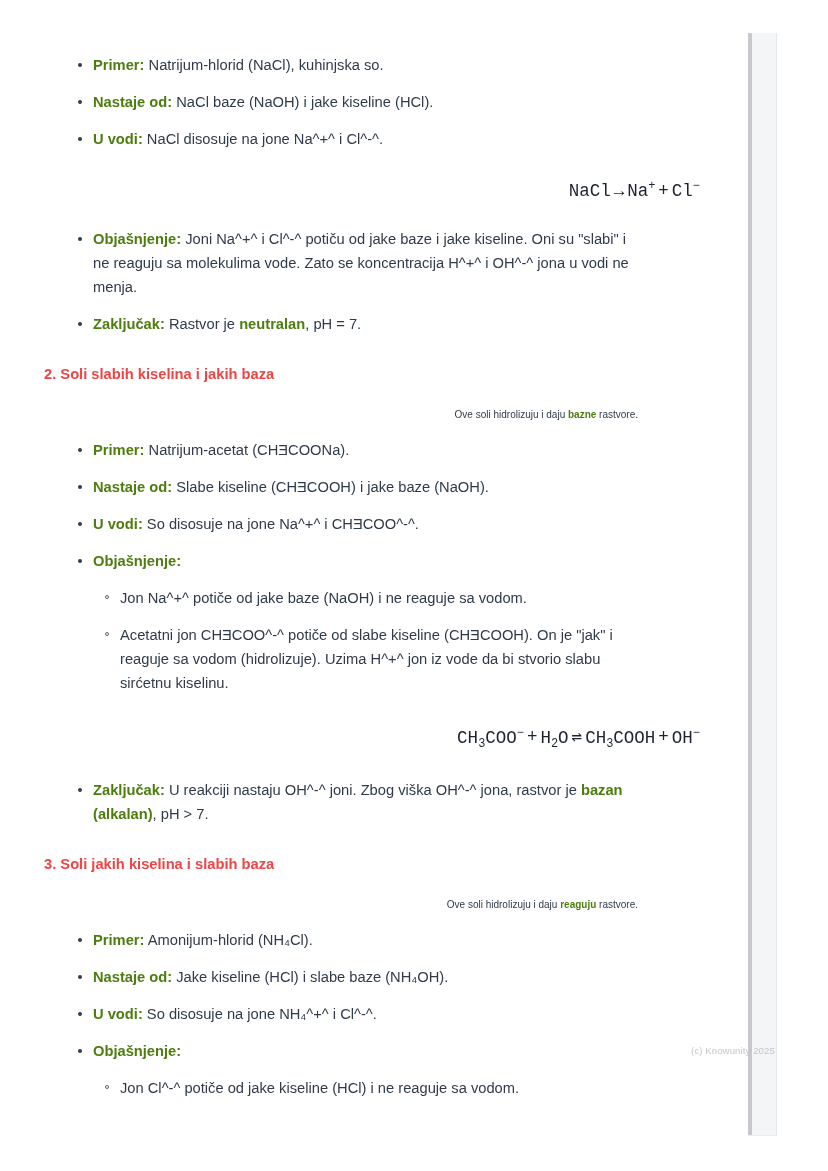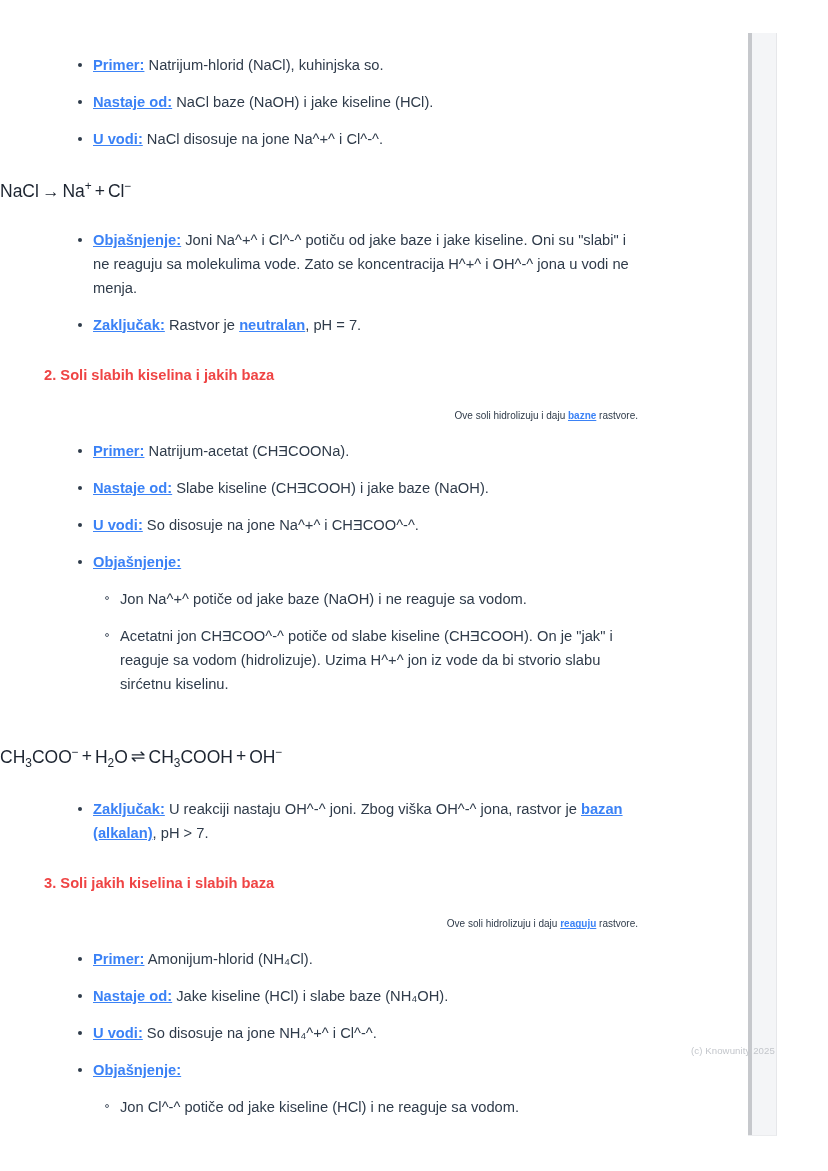--- a/index.html
+++ b/index.html
@@ -116,40 +116,40 @@
     height: 4px;
     border-radius: 50%;
     border: 1px solid #5a6472;
     background: transparent;
     box-sizing: border-box;
   }
   ul.level2 > li:last-child {
     margin-bottom: 0;
   }
 
-  b, strong { font-weight: bold; color: #3b82f6; text-decoration: underline; }
+  b, strong { font-weight: bold; color: #4d7c0f; }
 
   
   .equation {
-    text-align: left;
-    font-family: Liberation Sans, sans-serif;
+    text-align: right;
+    font-family: Liberation Mono, monospace;
     font-size: 17.5px;
     color: #1c2430;
     width: 700px;
     margin: 0;
   }
   .equation sup, .equation sub {
     font-size: 0.68em;
   }
   .equation sup { vertical-align: super; }
   .equation sub { vertical-align: sub; }
   .eq-op { padding: 0 3px; }
 
   #eq-nacl-wrap { margin-top: 27px; margin-bottom: 27px; }
-  #eq-acetate-wrap { margin-top: 48px; margin-bottom: 28px; }
+  #eq-acetate-wrap { margin-top: 30px; margin-bottom: 28px; }
 
   
   #watermark {
     position: absolute;
     left: 691px;
     top: 1045px;
     font-size: 9.6px;
     color: #c3c6cb;
     letter-spacing: 0.1px;
     white-space: nowrap;

